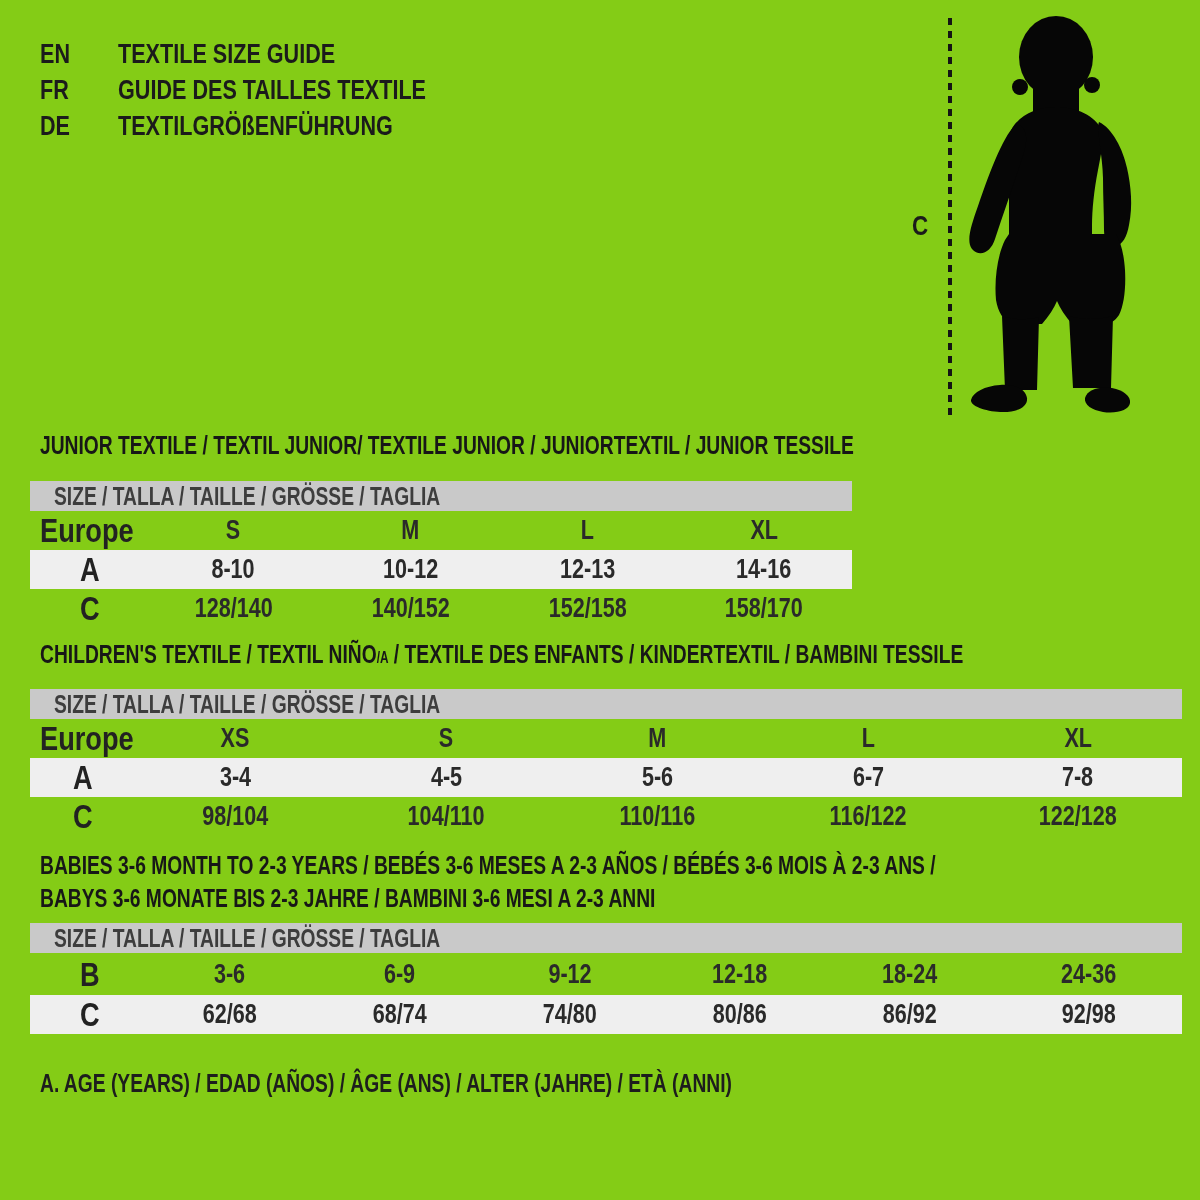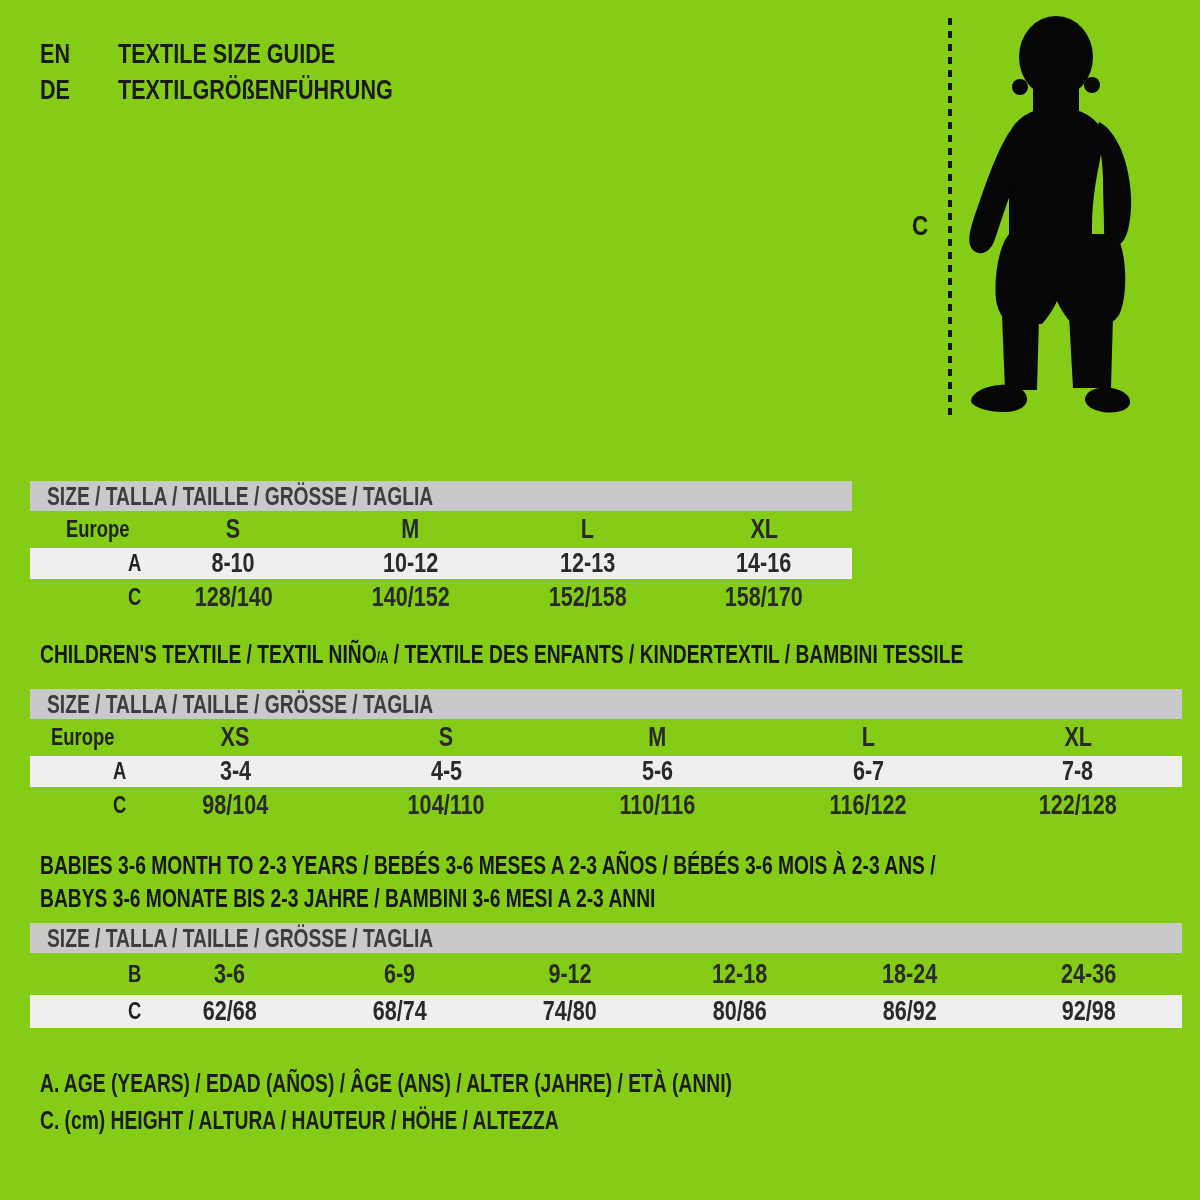--- a/index.html
+++ b/index.html
@@ -34,44 +34,48 @@
   .title-babies { left:40px; top:849px; line-height:33px; }
   .sub-small { font-size:16px; }
 
   
   .size-table { left:30px; }
   .tbl-junior { top:481px; width:822px; }
   .tbl-children { top:689px; width:1152px; }
   .tbl-babies { top:923px; width:1152px; }
   .bar {
     height:30px; background:#c9c9c9; color:#3d3d3d;
-    font-size:26px; display:flex; align-items:center; padding-left:17px;
+    font-size:26px; display:flex; align-items:center; padding-left:24px;
     box-sizing:border-box;
   }
   table { border-collapse:collapse; table-layout:fixed; width:100%; }
   td { padding:0; vertical-align:middle; }
   td.cell { text-align:center; font-size:27px; color:#2a2a2a; }
-  td.row-label { text-align:right; padding-left:10px; font-size:23px; color:#222222; }
+  td.row-label { text-align:center; padding-left:10px; font-size:34px; color:#222222; }
   tr.shaded { background:#efefef; }
 
   
   .footnotes { left:40px; top:1068px; }
   .foot-line { height:37px; font-size:26px; display:flex; align-items:flex-start; color:#1d1d1d; }
 </style>
 </head>
 <body>
 
 <div id="page">
 
   <div class="abs lang-list">
     <div class="lang-row">
       <span class="lang-code"><span class="cond cx80l">EN</span></span>
       <span class="cond cx80l">TEXTILE SIZE GUIDE</span>
     </div>
     <div class="lang-row">
+      <span class="lang-code"><span class="cond cx80l">FR</span></span>
+      <span class="cond cx80l">GUIDE DES TAILLES TEXTILE</span>
+    </div>
+    <div class="lang-row">
       <span class="lang-code"><span class="cond cx80l">DE</span></span>
       <span class="cond cx80l">TEXTILGRÖßENFÜHRUNG</span>
     </div>
   </div>
 
   <div class="abs dash-line"></div>
   <div class="abs figure-c">
     <span class="cond cx80l">C</span>
   </div>
   <svg class="abs baby-svg" width="200" height="410" viewBox="0 0 200 410" aria-hidden="true">
@@ -93,20 +97,23 @@
       <path d="M 56 224 L 163 224 C 168 232 171 245 172 260 C 173 278 171 295 166 305 C 162 311 157 314 151 314 L 119 314 C 112 306 107 298 104 291 C 101 298 96 306 89 314 L 58 314 C 50 310 45 302 43 290 C 41 268 45 244 52 230 Z"></path>
 
       <path d="M 49 306 C 60 310 75 310 86 307 L 84 380 L 52 380 Z"></path>
       <path d="M 116 306 C 128 310 146 310 160 306 L 158 378 L 120 378 Z"></path>
 
       <path d="M 18 390 C 20 382 32 376 47 375 C 62 374 73 379 74 388 C 75 396 66 402 50 402 C 35 402 19 397 18 391 Z"></path>
       <path d="M 132 388 C 134 380 146 376 159 378 C 170 380 178 386 177 393 C 176 400 164 404 150 402 C 139 400 131 395 132 388 Z"></path>
     </g>
   </svg>
 
+  <div class="abs sec-title title-junior">
+    <span class="cond cx74l">JUNIOR TEXTILE / TEXTIL JUNIOR/ TEXTILE JUNIOR / JUNIORTEXTIL / JUNIOR TESSILE</span>
+  </div>
   <div class="abs size-table tbl-junior">
     <div class="bar">
       <span class="cond cx74l">SIZE / TALLA / TAILLE / GRÖSSE / TAGLIA</span>
     </div>
     <table>
         <colgroup>
           <col style="width:115px">
           <col style="width:177px">
           <col style="width:177px">
           <col style="width:177px">
@@ -221,18 +228,15 @@
             <td class="cell"><span class="cond cx80c">92/98</span></td>
           </tr>
         </tbody>
       </table>
   </div>
 
   <div class="abs footnotes">
     <div class="foot-line">
         <span class="cond cx74l">A. AGE (YEARS) / EDAD (AÑOS) / ÂGE (ANS) / ALTER (JAHRE) / ETÀ (ANNI)</span>
       </div>
-    <div class="foot-line">
-        <span class="cond cx74l">C. (cm) HEIGHT / ALTURA / HAUTEUR / HÖHE / ALTEZZA</span>
-      </div>
   </div>
 
 </div>
 
 </body></html>

